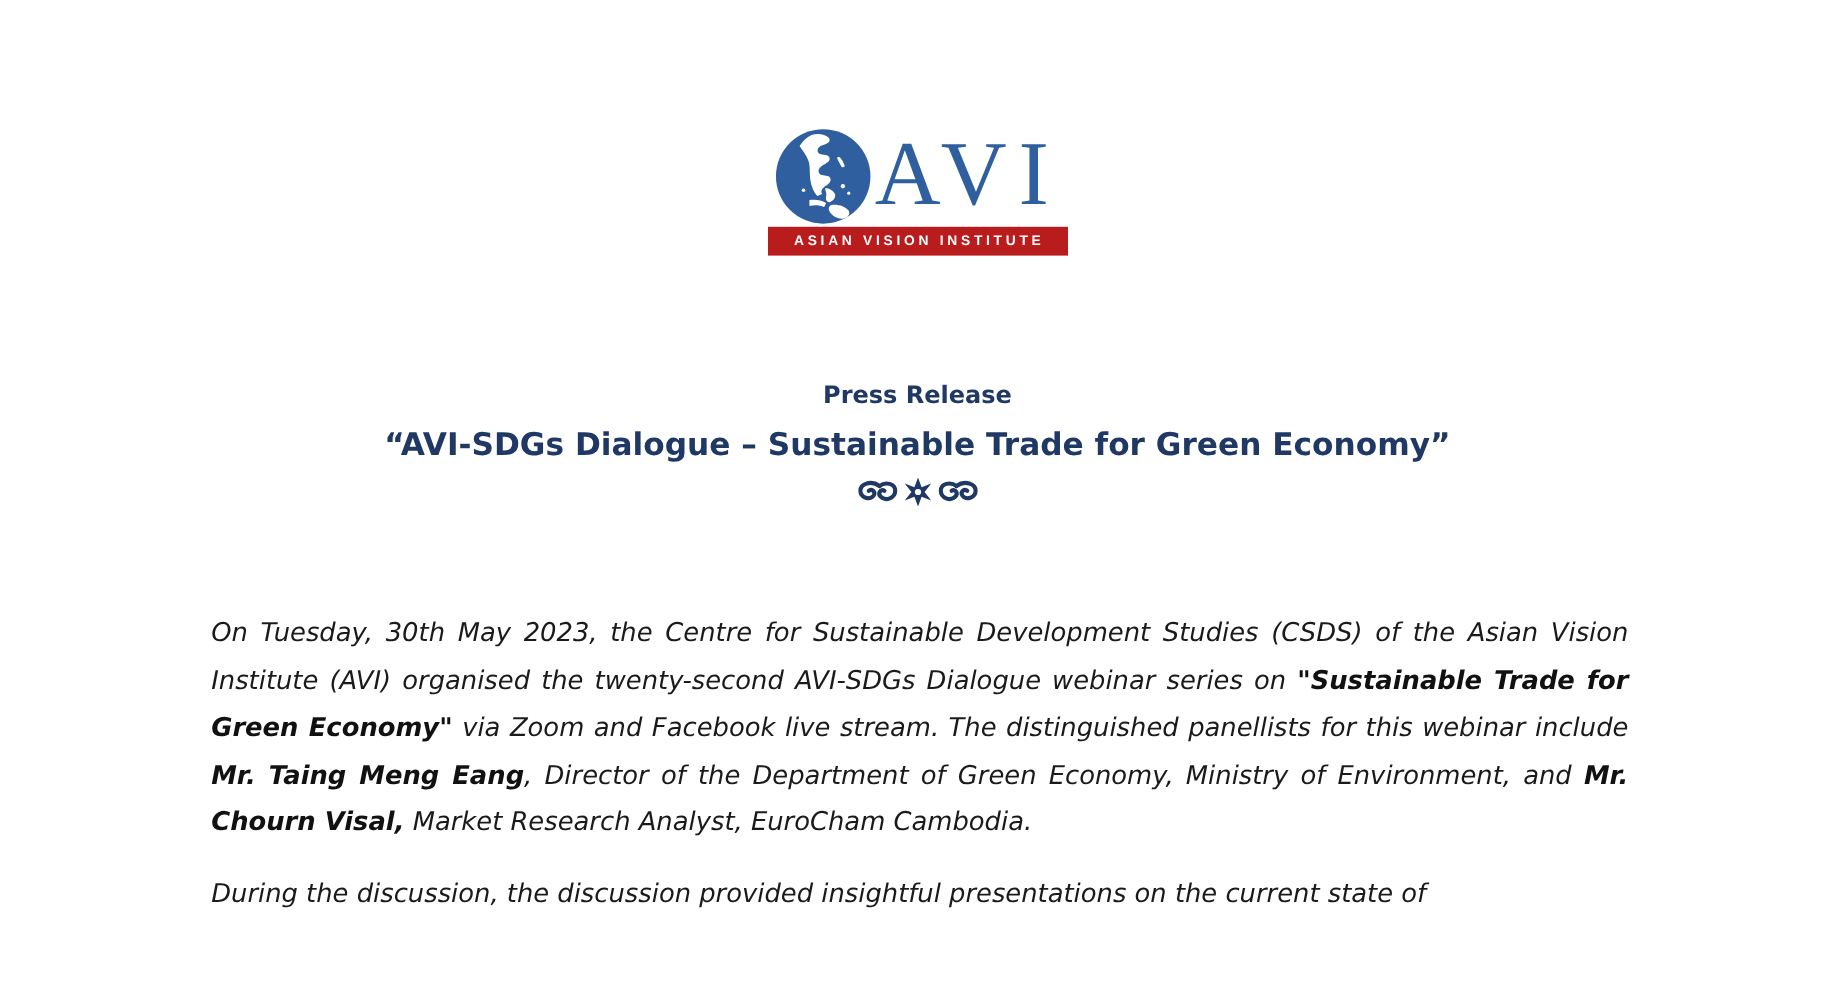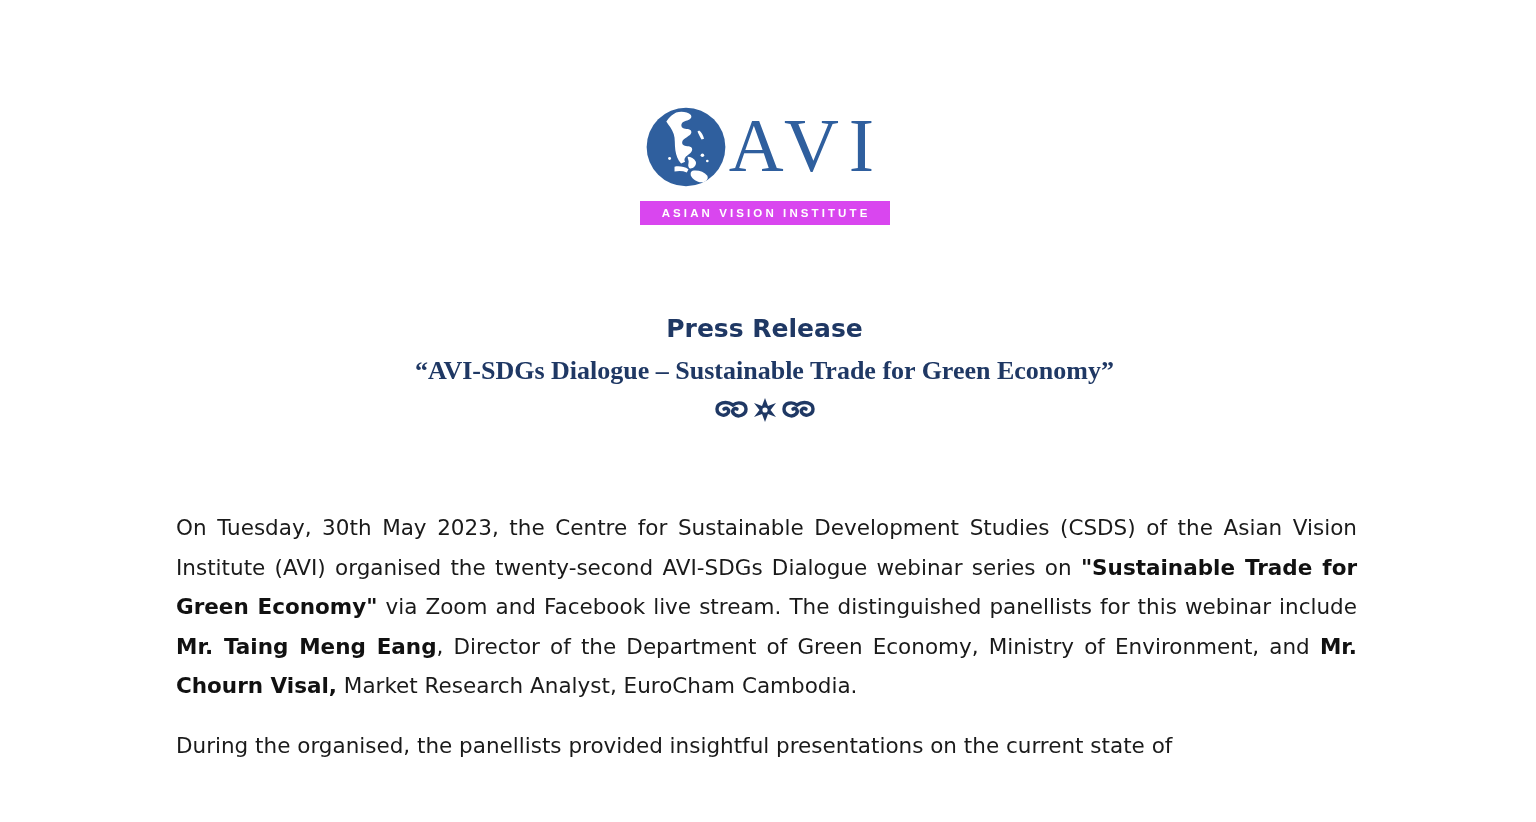--- a/index.html
+++ b/index.html
@@ -49,22 +49,22 @@
     font-family: "Liberation Serif", "DejaVu Serif", serif;
     font-size: 76px;
     line-height: 76px;
     font-weight: 400;
     color: #2f5f9e;
     letter-spacing: 10px;
     margin-left: 2px;
     padding-bottom: 4px;
   }
   .logo-banner {
-    margin-top: 12px;
-    background: #d946ef;
+    margin-top: 0;
+    background: #b91c1c;
     width: 250px;
     height: 24px;
     display: flex;
     align-items: center;
     justify-content: center;
   }
   .logo-banner-text {
     color: #ffffff;
     font-family: "Liberation Sans", sans-serif;
     font-size: 11.5px;
@@ -80,27 +80,26 @@
     left: 0;
     right: 0;
     top: 308px;
     text-align: center;
     color: #1f3864;
     font-family: "DejaVu Sans", sans-serif;
     font-weight: 700;
   }
   .title-line {
     display: block;
-    font-size: 25px;
+    font-size: 20px;
     line-height: 42px;
     white-space: nowrap;
   }
   .title-line.t3 {
     font-size: 26px;
-    font-family: Liberation Serif, serif;
   }
   .ornament {
     display: block;
     margin-top: 2px;
     text-align: center;
     line-height: 30px;
     height: 30px;
   }
   .ornament svg { display: inline-block; vertical-align: middle; }
 
@@ -112,20 +111,21 @@
     top: 508px;
     color: #1a1a1a;
     font-family: "DejaVu Sans", sans-serif;
     font-size: 21.5px;
     line-height: 39.6px;
     text-align: justify;
     text-justify: inter-word;
   }
   .body-copy p {
     margin: 0 0 20px 0;
+    font-style: italic;
   }
   .body-copy p:last-child { margin-bottom: 0; }
   .body-copy b { font-weight: 700; color: #111111; }
 </style>
 </head>
 <body>
 
 <div class="page">
 
   <div class="logo-block">
@@ -172,16 +172,16 @@
         <g fill="#1f3864">
           <path d="M52 1 L55 9 L63 6 L57.5 13 L63 20 L55 17 L52 25 L49 17 L41 20 L46.5 13 L41 6 L49 9 Z"></path>
           <circle cx="52" cy="13" r="2.6" fill="#ffffff"></circle>
         </g>
       </svg>
     </span>
   </div>
 
   <div class="body-copy">
     <p><span>On Tuesday, 30th May 2023, the Centre for Sustainable Development Studies (CSDS) of the Asian Vision Institute (AVI) organised the twenty-second AVI-SDGs Dialogue webinar series on </span><b>"Sustainable Trade for Green Economy"</b><span> via Zoom and Facebook live stream. The distinguished panellists for this webinar include </span><b>Mr. Taing Meng Eang</b><span>, Director of the Department of Green Economy, Ministry of Environment, and </span><b>Mr. Chourn Visal,</b><span> Market Research Analyst, EuroCham Cambodia.</span></p>
-    <p><span>During the organised, the panellists provided insightful presentations on the current state of</span></p>
+    <p><span>During the discussion, the discussion provided insightful presentations on the current state of</span></p>
   </div>
 
 </div>
 
 </body></html>

